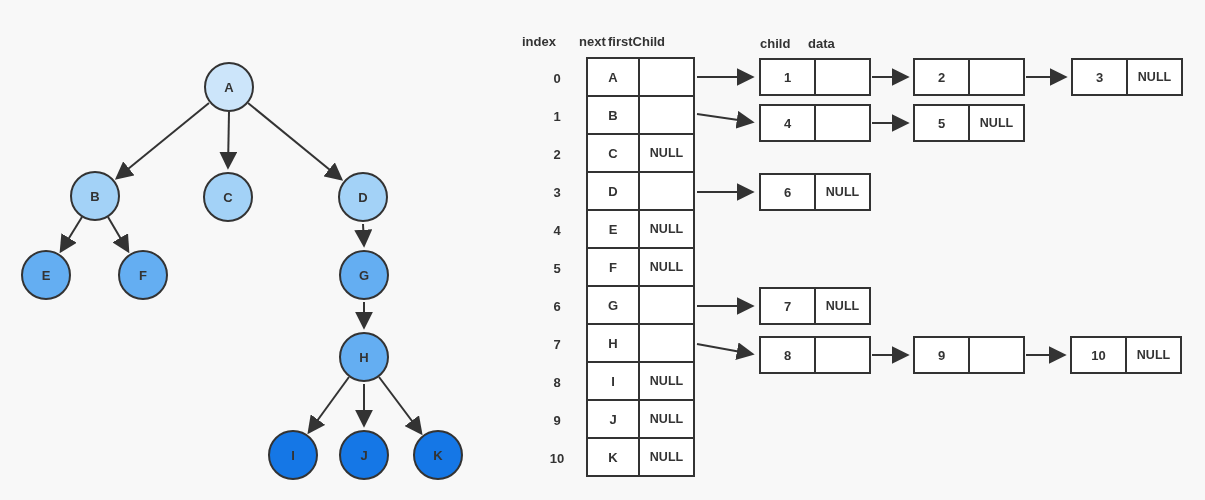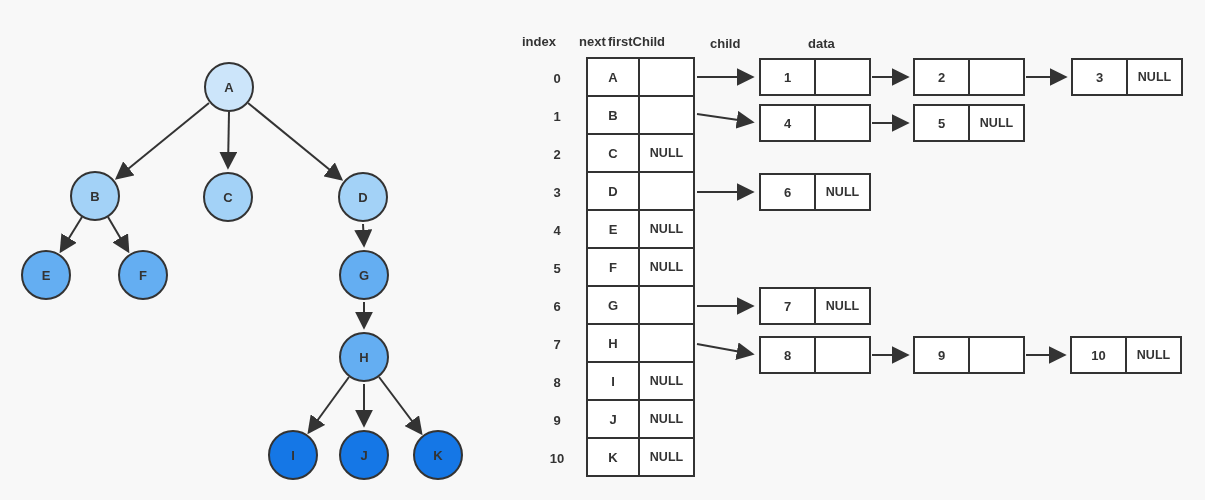--- a/index.html
+++ b/index.html
@@ -138,21 +138,21 @@
   <div class="tnode" style="left: 118px; top: 250px; background-color: rgb(100, 174, 242);">F</div>
   <div class="tnode" style="left: 339px; top: 250px; background-color: rgb(100, 174, 242);">G</div>
   <div class="tnode" style="left: 339px; top: 332px; background-color: rgb(100, 174, 242);">H</div>
   <div class="tnode" style="left: 268px; top: 430px; background-color: rgb(21, 119, 230);">I</div>
   <div class="tnode" style="left: 339px; top: 430px; background-color: rgb(21, 119, 230);">J</div>
   <div class="tnode" style="left: 413px; top: 430px; background-color: rgb(21, 119, 230);">K</div>
 
   <div class="hdr" style="left:522px;top:34px;width:70px">index</div>
   <div class="hdr" style="left:579px;top:34px;width:70px">next</div>
   <div class="hdr" style="left:608px;top:34px;width:70px">firstChild</div>
-  <div class="hdr" style="left:710px;top:36px;width:70px">child</div>
+  <div class="hdr" style="left:760px;top:36px;width:70px">child</div>
   <div class="hdr" style="left:808px;top:36px;width:70px">data</div>
 
   <div class="idxcol">
     <div class="idxitem">0</div>
     <div class="idxitem">1</div>
     <div class="idxitem">2</div>
     <div class="idxitem">3</div>
     <div class="idxitem">4</div>
     <div class="idxitem">5</div>
     <div class="idxitem">6</div>

